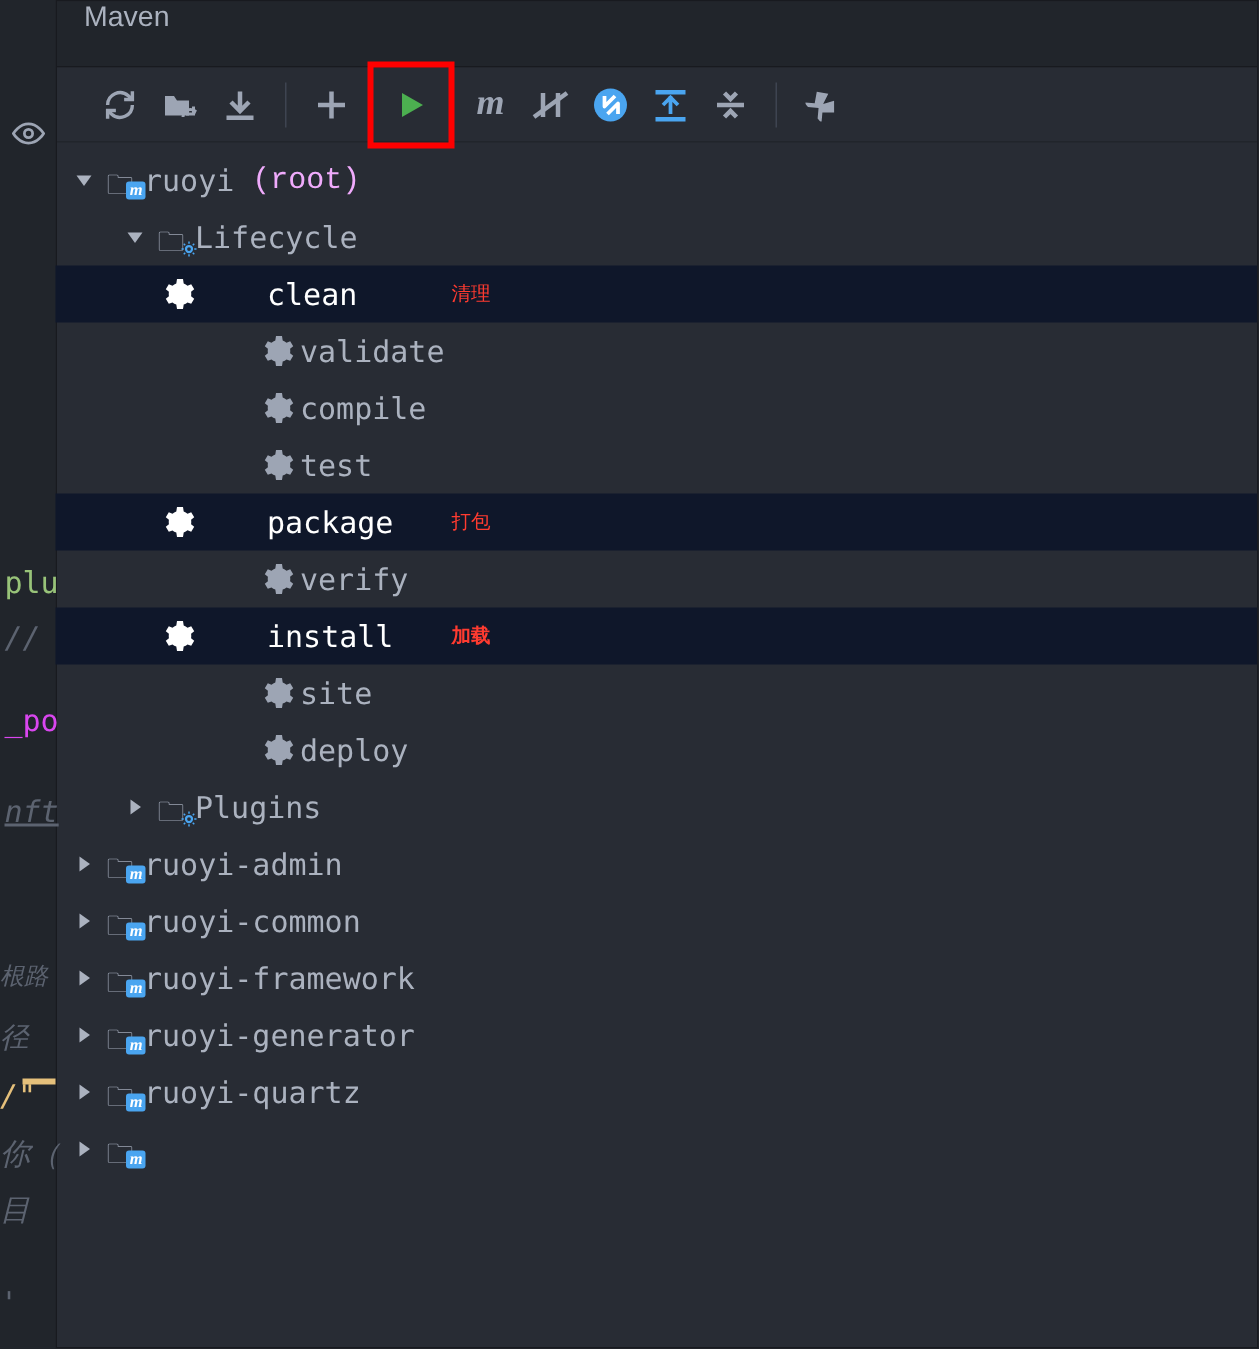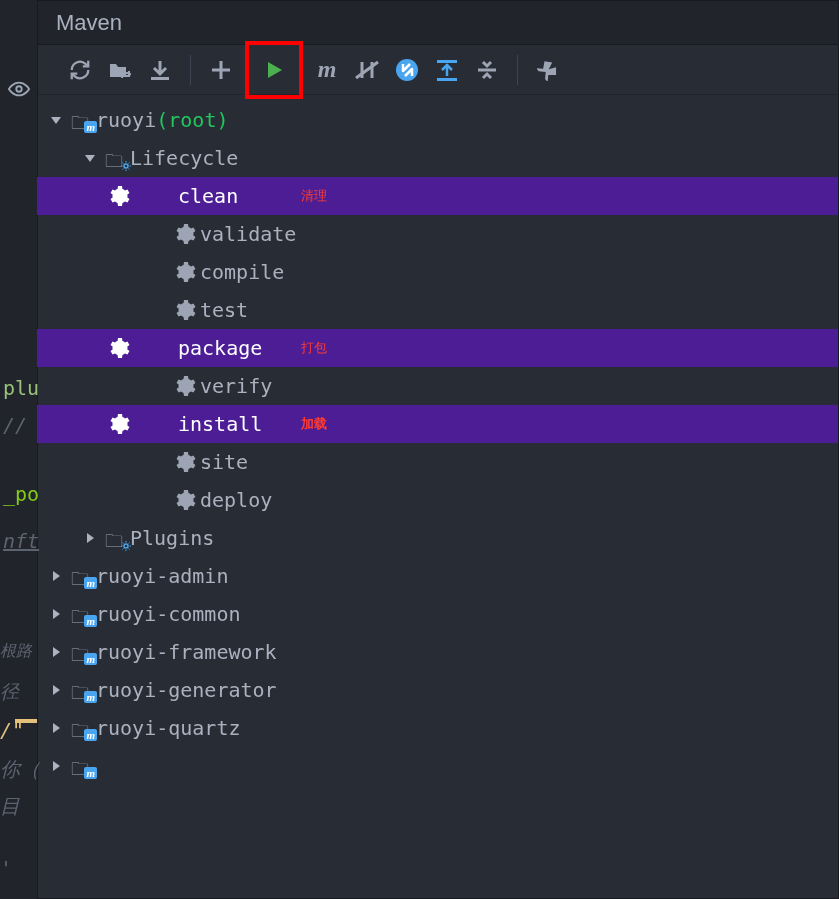--- a/index.html
+++ b/index.html
@@ -38,21 +38,21 @@
       width: 37px;
       overflow: visible;
       font-size: 20px;
       font-style: italic;
       color: #5c6370;
       white-space: nowrap;
     }
     .code-frag { position: absolute; left: 3px; }
     .frag-plu { top: 275px; color: #98c379; font-style: normal; }
     .frag-slash { top: 312px; color: #5c6370; }
-    .frag-po { top: 381px; color: #84cc16; font-style: normal; }
+    .frag-po { top: 367px; color: #d946ef; font-style: normal; }
     .frag-nft { top: 428px; text-decoration: underline; }
     .frag-root1 { top: 540px; left:0; font-size:16px;}
     .frag-root2 { top: 578px; left:0; font-size:19px;}
     .frag-quote { top: 617px; color: #e5c07b; left:0;}
     .frag-after { position: absolute; top:618px; left:15px; width:22px; height:4px; background:#e5c07b;}
     .frag-paren { top: 655px; left:0;}
     .frag-mu { top: 692px; left:0;}
     .frag-apos { top: 755px; left:0;}
     .main {
       flex: 1;
@@ -61,24 +61,24 @@
       display: flex;
       flex-direction: column;
       position: relative;
       z-index: 1;
     }
     .title-bar {
       height: 44px;
       background: #21252b;
       border-bottom: 1px solid #181a1f;
       display: flex;
-      align-items: center;
+      align-items: flex-start;
       padding-left: 18px;
       color: #abb2bf;
-      font-size: 22px;
+      font-size: 19px;
       font-family: sans-serif;
     }
     .toolbar {
       height: 50px;
       background: #282c34;
       border-bottom: 1px solid #21252b;
       display: flex;
       align-items: center;
       padding-left: 22px;
       gap: 0;
@@ -113,21 +113,21 @@
       font-family: 'Menlo', 'Consolas', monospace;
     }
     .tree-row {
       height: 38px;
       display: flex;
       align-items: center;
       position: relative;
       white-space: nowrap;
     }
     .tree-row.selected {
-      background: #4c1d95;
+      background: #0f172a;
       color: #ffffff;
       margin-left: -37px;
       padding-left: 37px;
       z-index: 5;
       gap: 44px;
     }
     .disclosure {
       width: 24px;
       display: inline-flex;
       justify-content: center;
@@ -139,21 +139,21 @@
     .indent-1 { padding-left: 40px; }
     .indent-2 { padding-left: 110px; }
     .node-icon {
       width: 28px;
       display: inline-flex;
       justify-content: center;
       flex-shrink: 0;
     }
     .node-label { color: #abb2bf; }
     .tree-row.selected .node-label { color: #fff; }
-    .node-dim { color: #22c55e; margin-left: 0;}
+    .node-dim { color: #f0abfc; margin-left: 12px; font-family: Liberation Mono, monospace;}
     .annotation {
       position: absolute;
       color: #ff3b30;
       font-size: 13px;
       font-family: sans-serif;
       font-weight: 500;
     }
     .folder-m-icon { position: relative; width:22px; height:20px;}
     .folder-m-bg { position:absolute; font-size:18px; color:#9da5b4;}
     .folder-m-badge { position:absolute; bottom:-3px; right:-4px; background:#4aa5f0; color:#fff; font-size:11px; font-weight:bold; padding:0 2px; border-radius:2px; font-style:italic; font-family:serif;}

